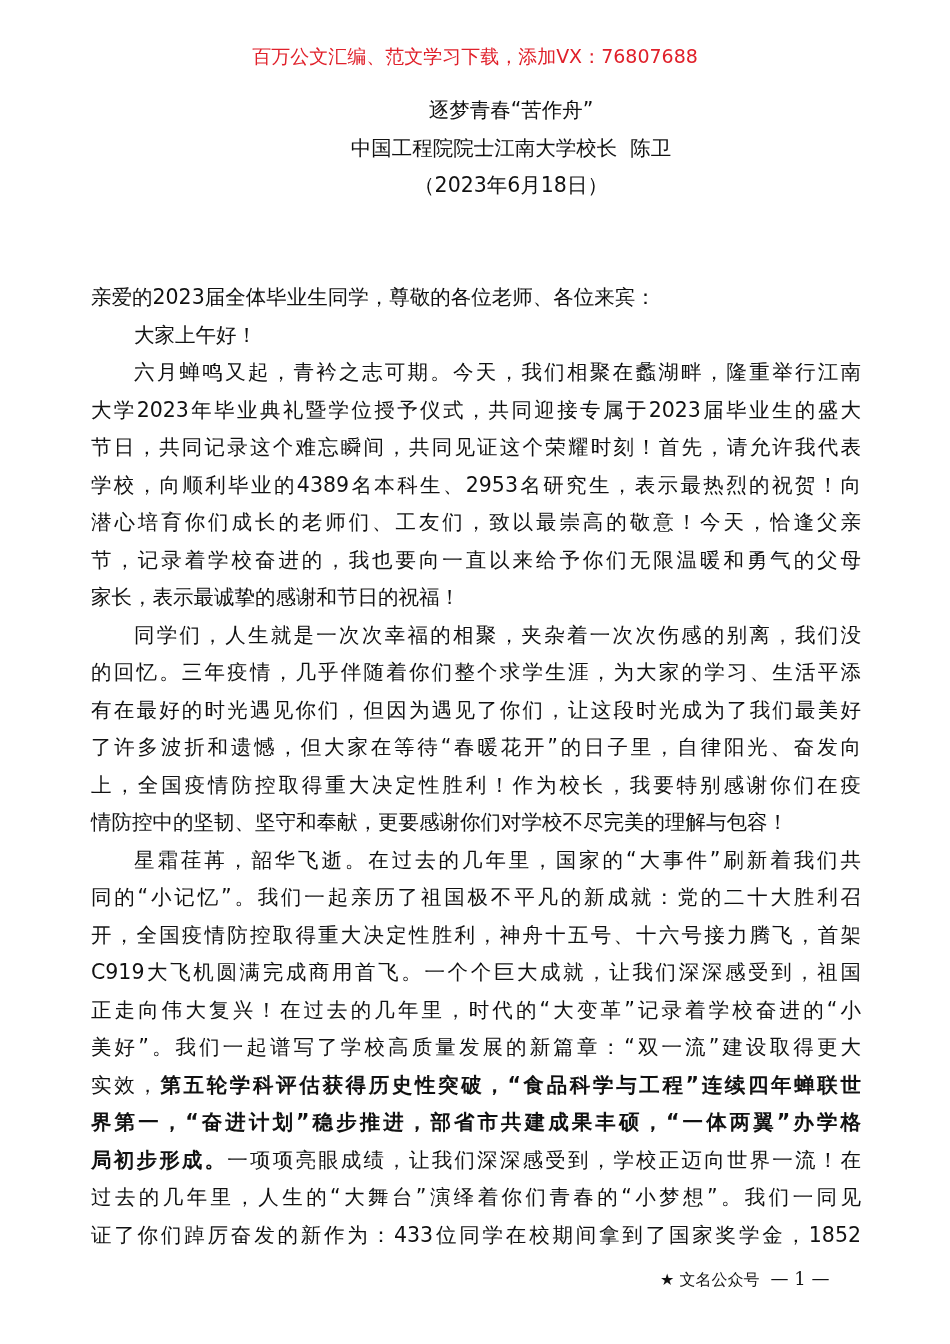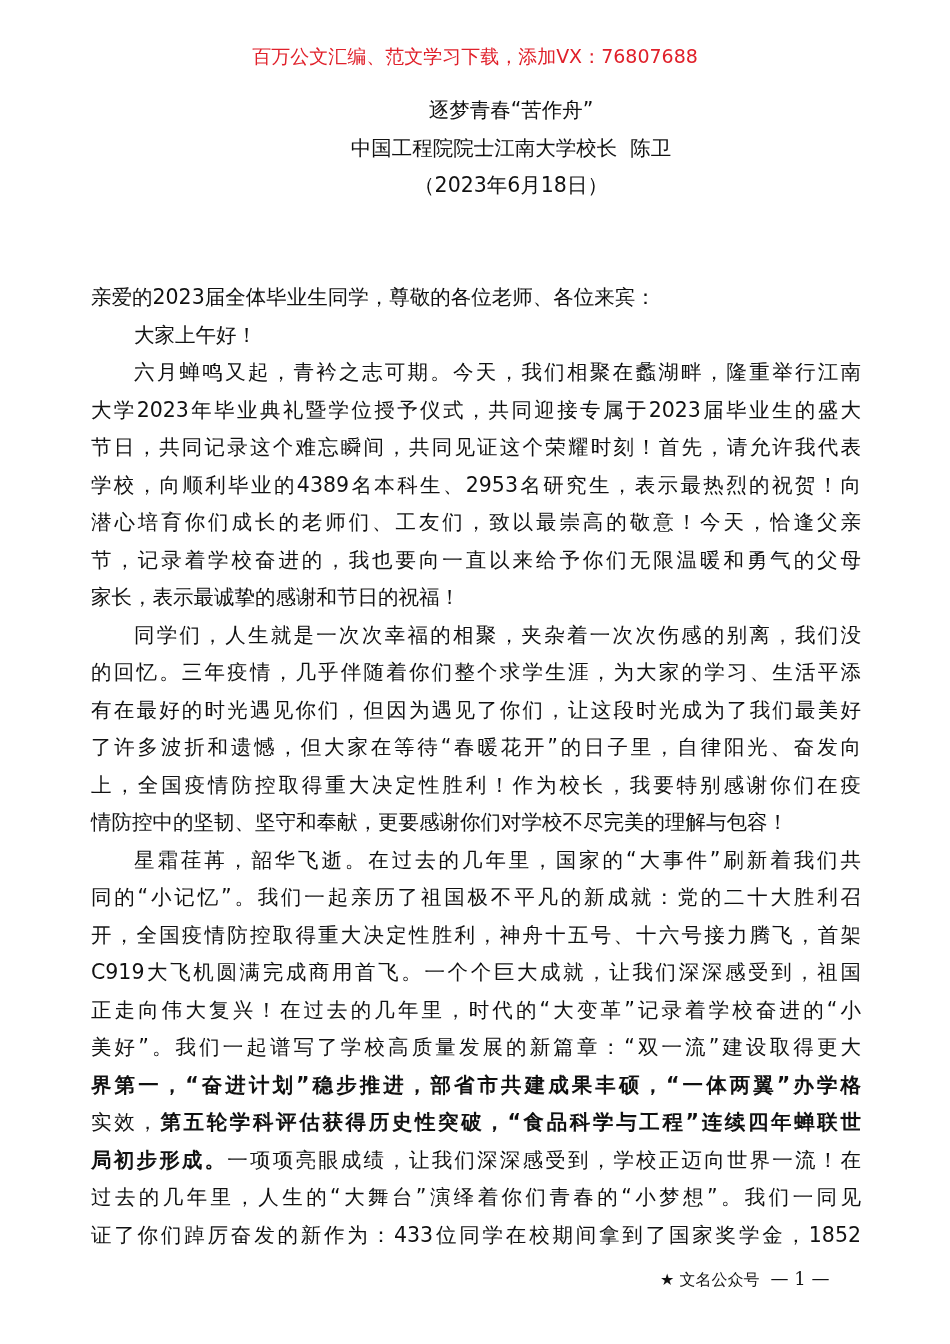--- a/index.html
+++ b/index.html
@@ -54,22 +54,22 @@
     <span class="line last">情防控中的坚韧、坚守和奉献，更要感谢你们对学校不尽完美的理解与包容！</span>
   </div>
 
   <div>
     <span class="line indent">星霜荏苒，韶华飞逝。在过去的几年里，国家的“大事件”刷新着我们共</span>
     <span class="line">同的“小记忆”。我们一起亲历了祖国极不平凡的新成就：党的二十大胜利召</span>
     <span class="line">开，全国疫情防控取得重大决定性胜利，神舟十五号、十六号接力腾飞，首架</span>
     <span class="line">C919大飞机圆满完成商用首飞。一个个巨大成就，让我们深深感受到，祖国</span>
     <span class="line">正走向伟大复兴！在过去的几年里，时代的“大变革”记录着学校奋进的“小</span>
     <span class="line">美好”。我们一起谱写了学校高质量发展的新篇章：“双一流”建设取得更大</span>
+    <span class="line"><span>实效，</span><b>第五轮学科评估获得历史性突破，“食品科学与工程”连续四年蝉联世</b></span>
     <span class="line"><b>界第一，“奋进计划”稳步推进，部省市共建成果丰硕，“一体两翼”办学格</b></span>
-    <span class="line"><span>实效，</span><b>第五轮学科评估获得历史性突破，“食品科学与工程”连续四年蝉联世</b></span>
     <span class="line"><b>局初步形成。</b><span>一项项亮眼成绩，让我们深深感受到，学校正迈向世界一流！在</span></span>
     <span class="line">过去的几年里，人生的“大舞台”演绎着你们青春的“小梦想”。我们一同见</span>
     <span class="line">证了你们踔厉奋发的新作为：433位同学在校期间拿到了国家奖学金，1852</span>
   </div>
 </div>
 
 <div class="footer">
   <span>★</span>
   <span>文名公众号</span>
   <span class="pg">— 1 —</span>

